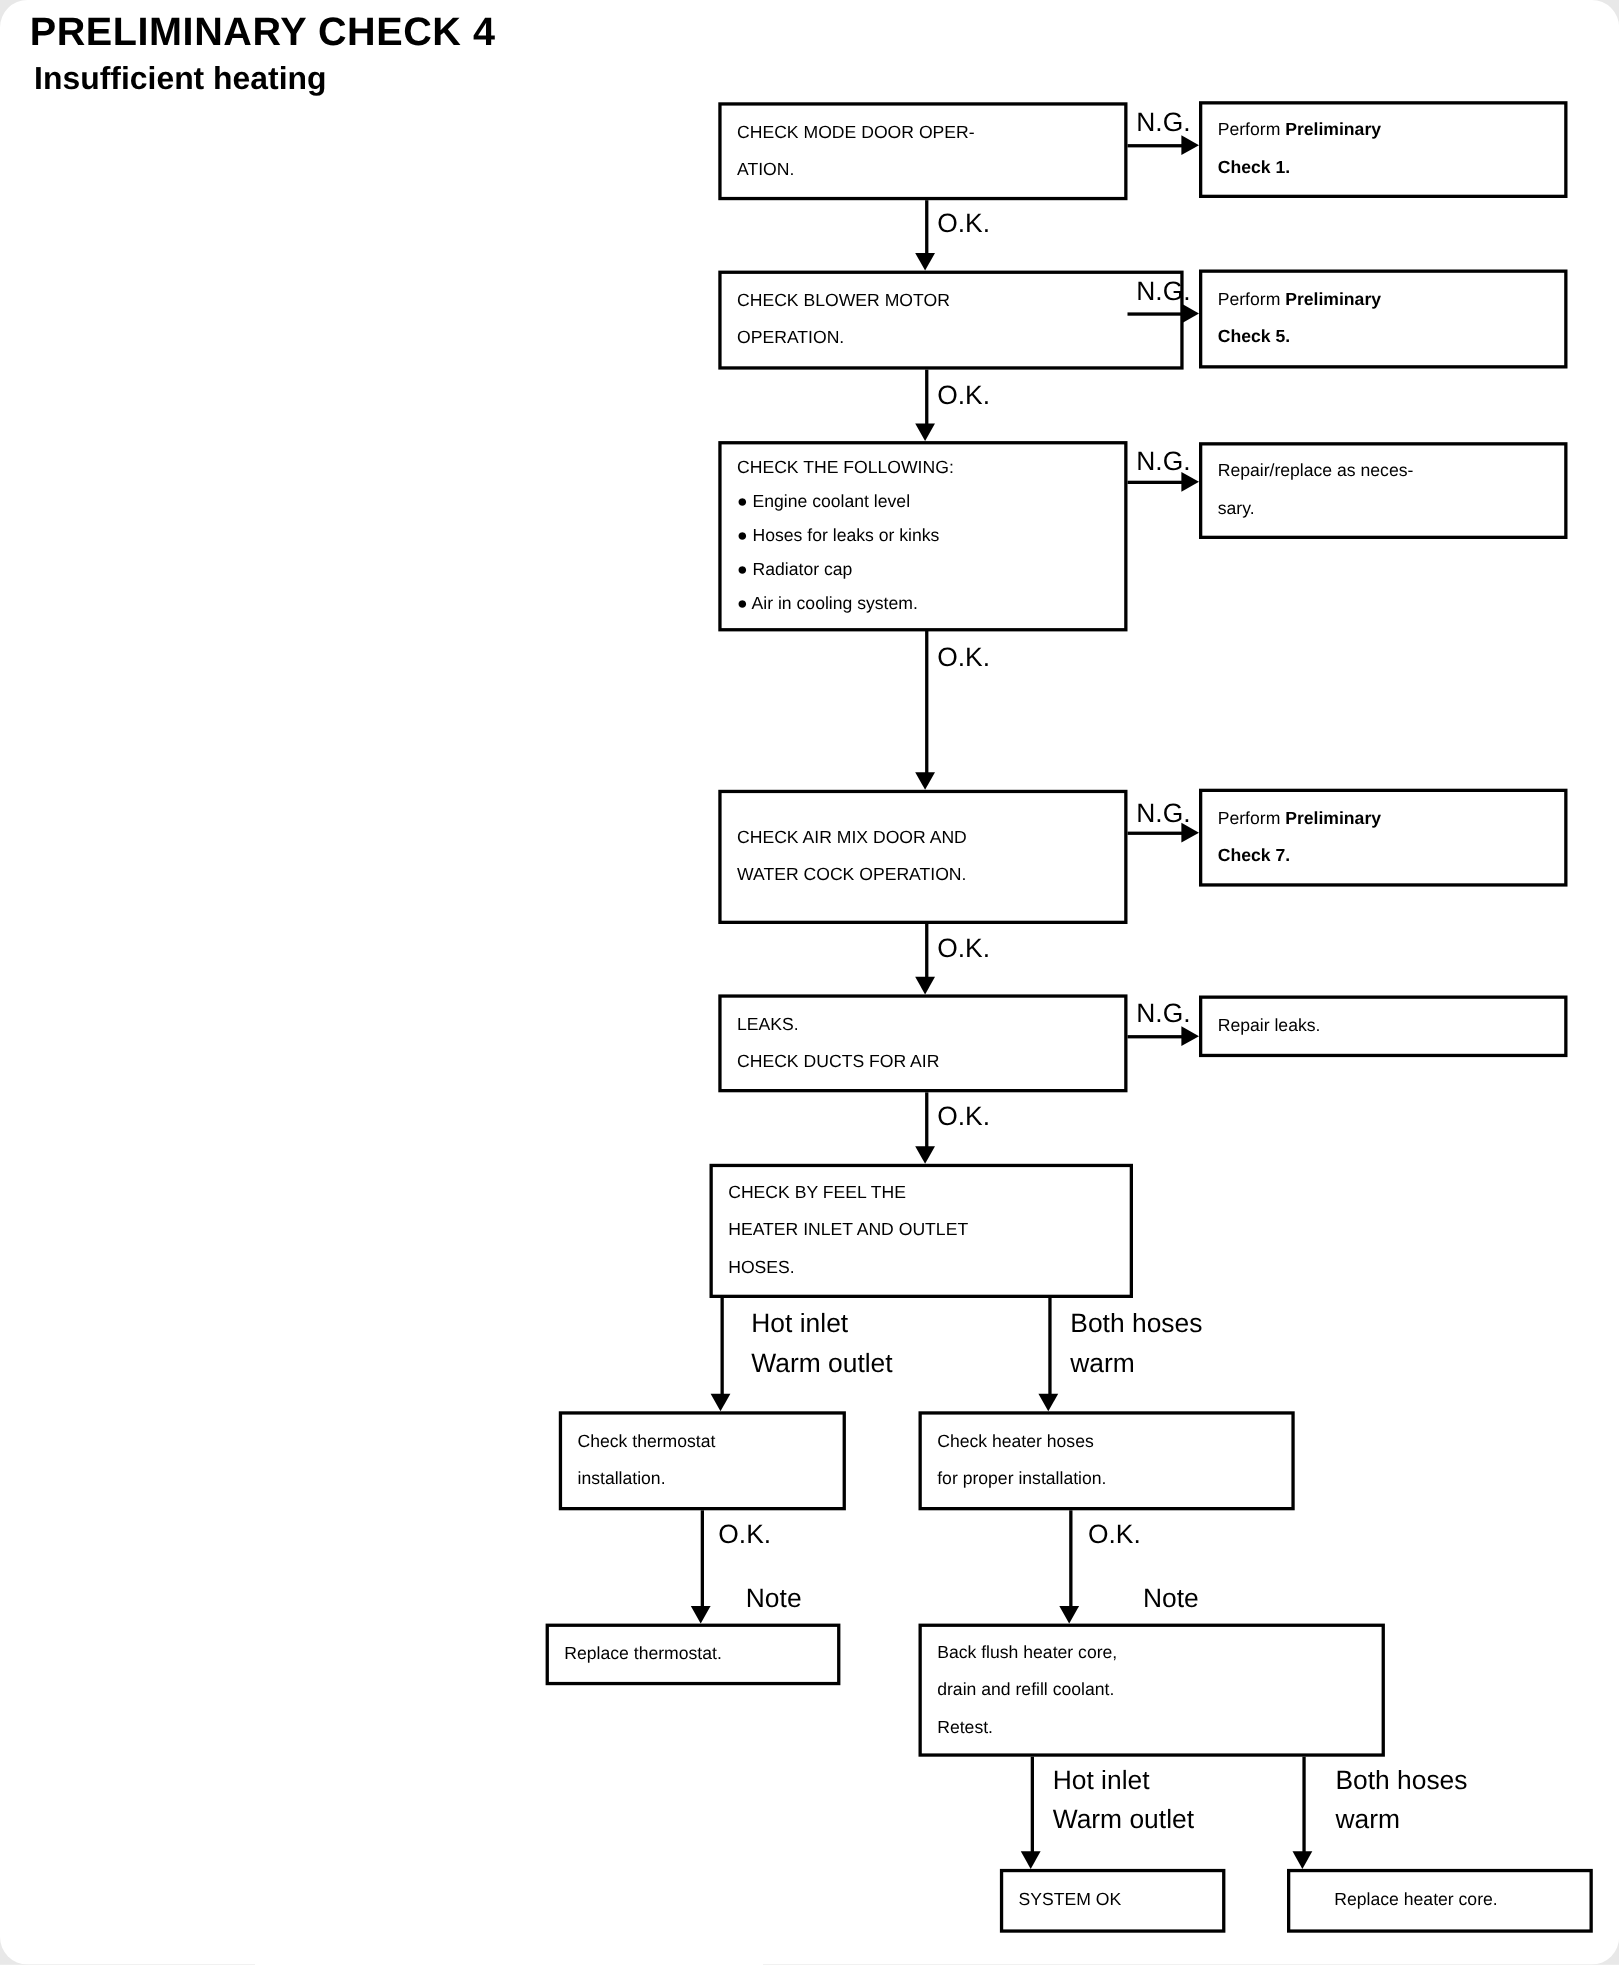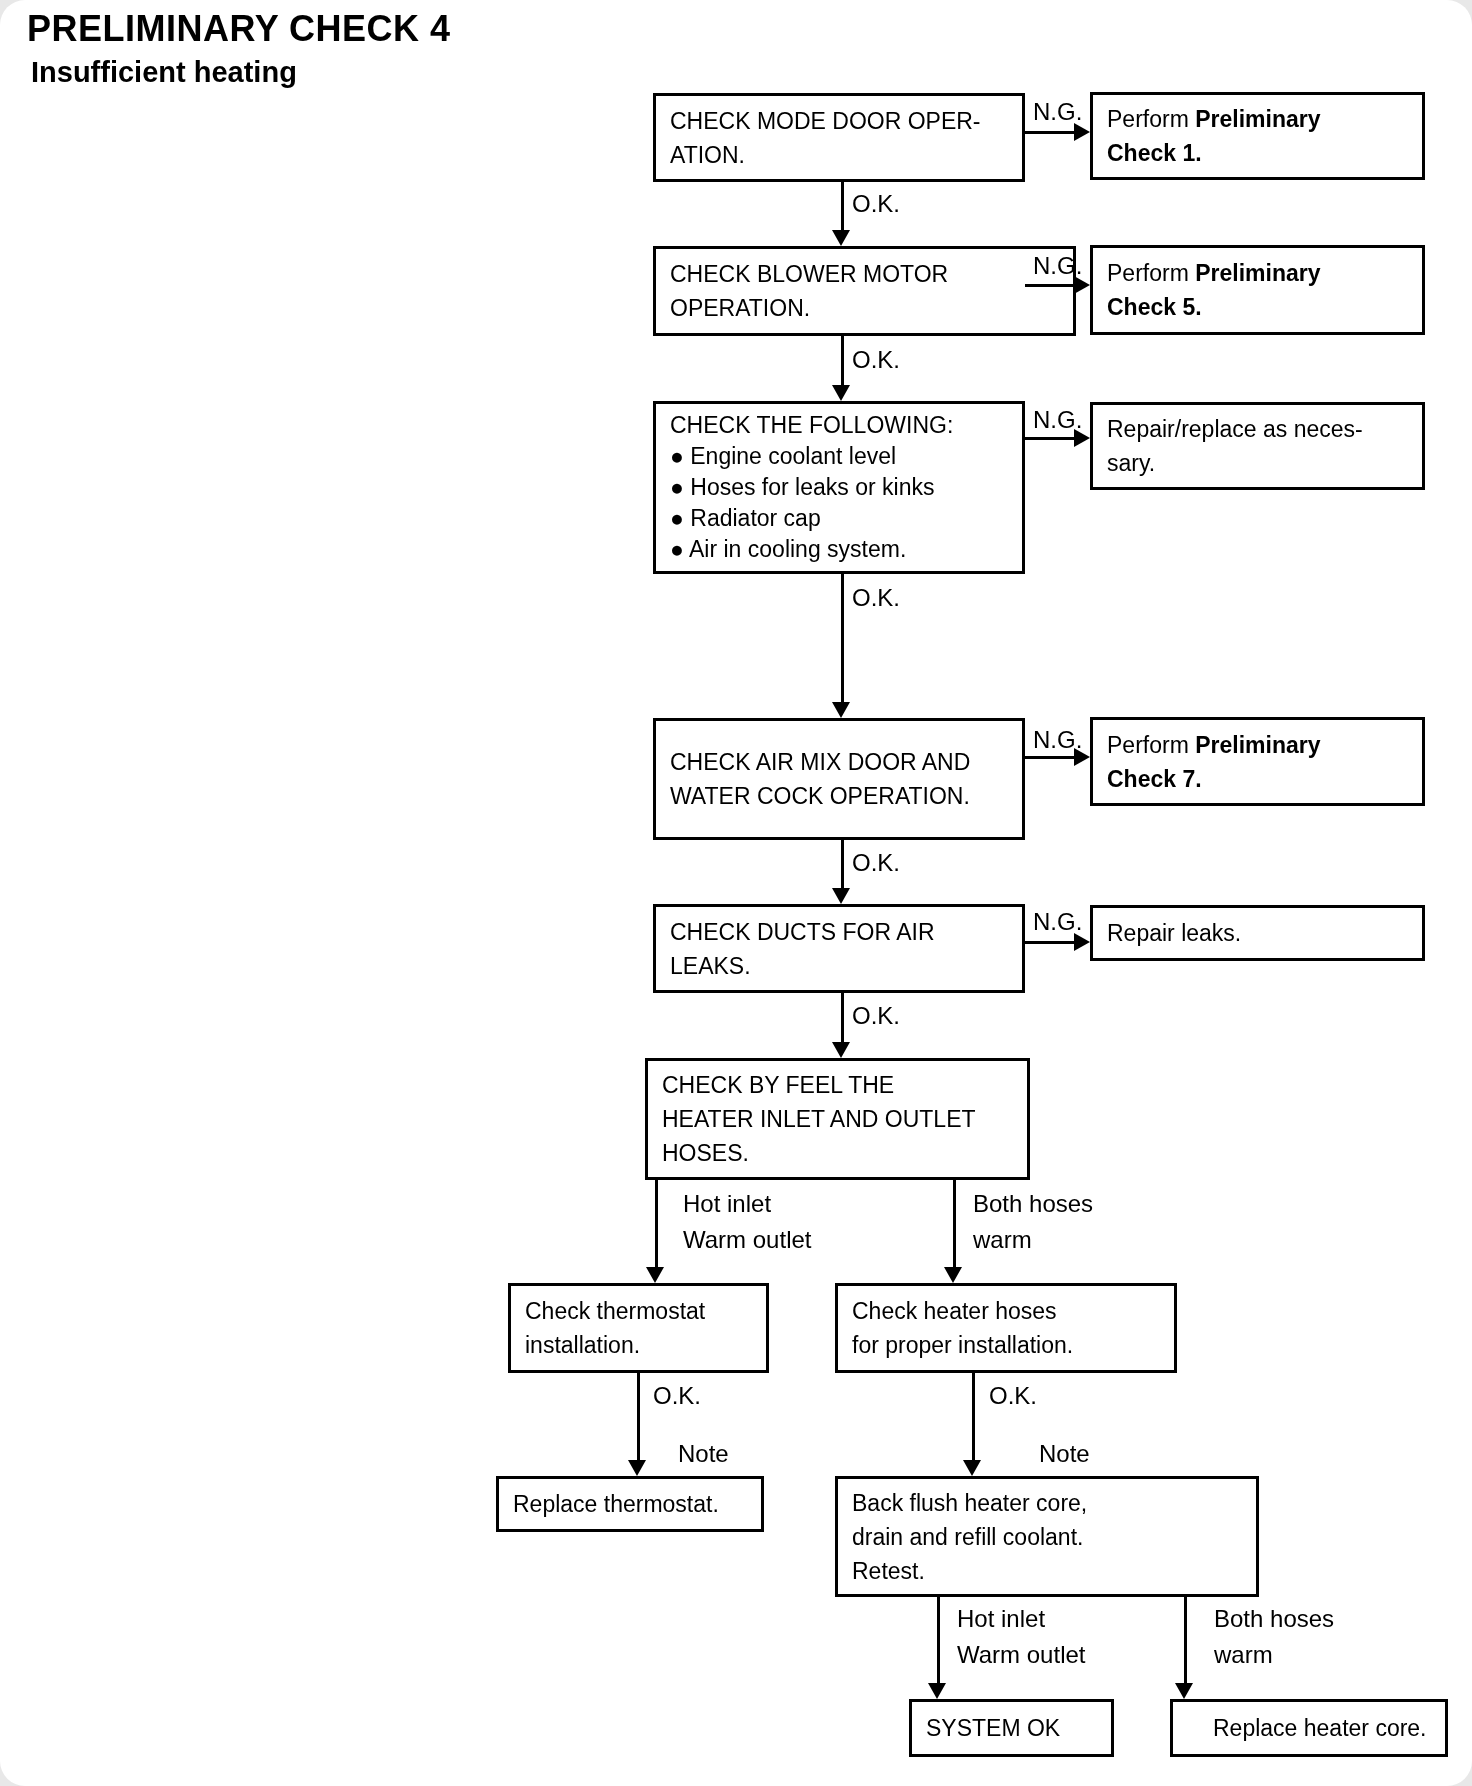--- a/index.html
+++ b/index.html
@@ -11,21 +11,21 @@
   .title{
     position:absolute;left:27px;top:8px;font-size:36px;font-weight:700;
     letter-spacing:0.5px;white-space:nowrap;
   }
   .subtitle{
     position:absolute;left:31px;top:56px;font-size:29px;font-weight:700;
     white-space:nowrap;
   }
   .node{
     position:absolute;border:3px solid #000;background:#fff;box-sizing:border-box;
-    padding:6px 14px;font-size:23px;display:flex;flex-direction:column;
+    padding:6px 14px;font-size:16px;display:flex;flex-direction:column;
     justify-content:center;
   }
   .node .nline{line-height:34px;white-space:nowrap;}
   .node.compact .nline{line-height:31px;}
   .b{font-weight:700;}
   .vline{position:absolute;width:3px;background:#000;}
   .hline{position:absolute;height:3px;background:#000;}
   .ah-down{
     position:absolute;width:0;height:0;
     border-left:9px solid transparent;border-right:9px solid transparent;
@@ -74,22 +74,22 @@
       </div>
       <div class="node" style="left: 653px; top: 718px; width: 372px; min-height: 122px;">
         <div class="nline"><span>CHECK AIR MIX DOOR AND</span></div>
         <div class="nline"><span>WATER COCK OPERATION.</span></div>
       </div>
       <div class="node" style="left: 1090px; top: 717px; width: 335px; min-height: 89px;">
         <div class="nline"><span>Perform </span><span class="b">Preliminary</span></div>
         <div class="nline"><span class="b">Check 7.</span></div>
       </div>
       <div class="node" style="left: 653px; top: 904px; width: 372px; min-height: 89px;">
+        <div class="nline"><span>LEAKS.</span></div>
         <div class="nline"><span>CHECK DUCTS FOR AIR</span></div>
-        <div class="nline"><span>LEAKS.</span></div>
       </div>
       <div class="node" style="left: 1090px; top: 905px; width: 335px; min-height: 56px;">
         <div class="nline"><span>Repair leaks.</span></div>
       </div>
       <div class="node" style="left: 645px; top: 1058px; width: 385px; min-height: 122px;">
         <div class="nline"><span>CHECK BY FEEL THE</span></div>
         <div class="nline"><span>HEATER INLET AND OUTLET</span></div>
         <div class="nline"><span>HOSES.</span></div>
       </div>
       <div class="node" style="left: 508px; top: 1283px; width: 261px; min-height: 90px;">

